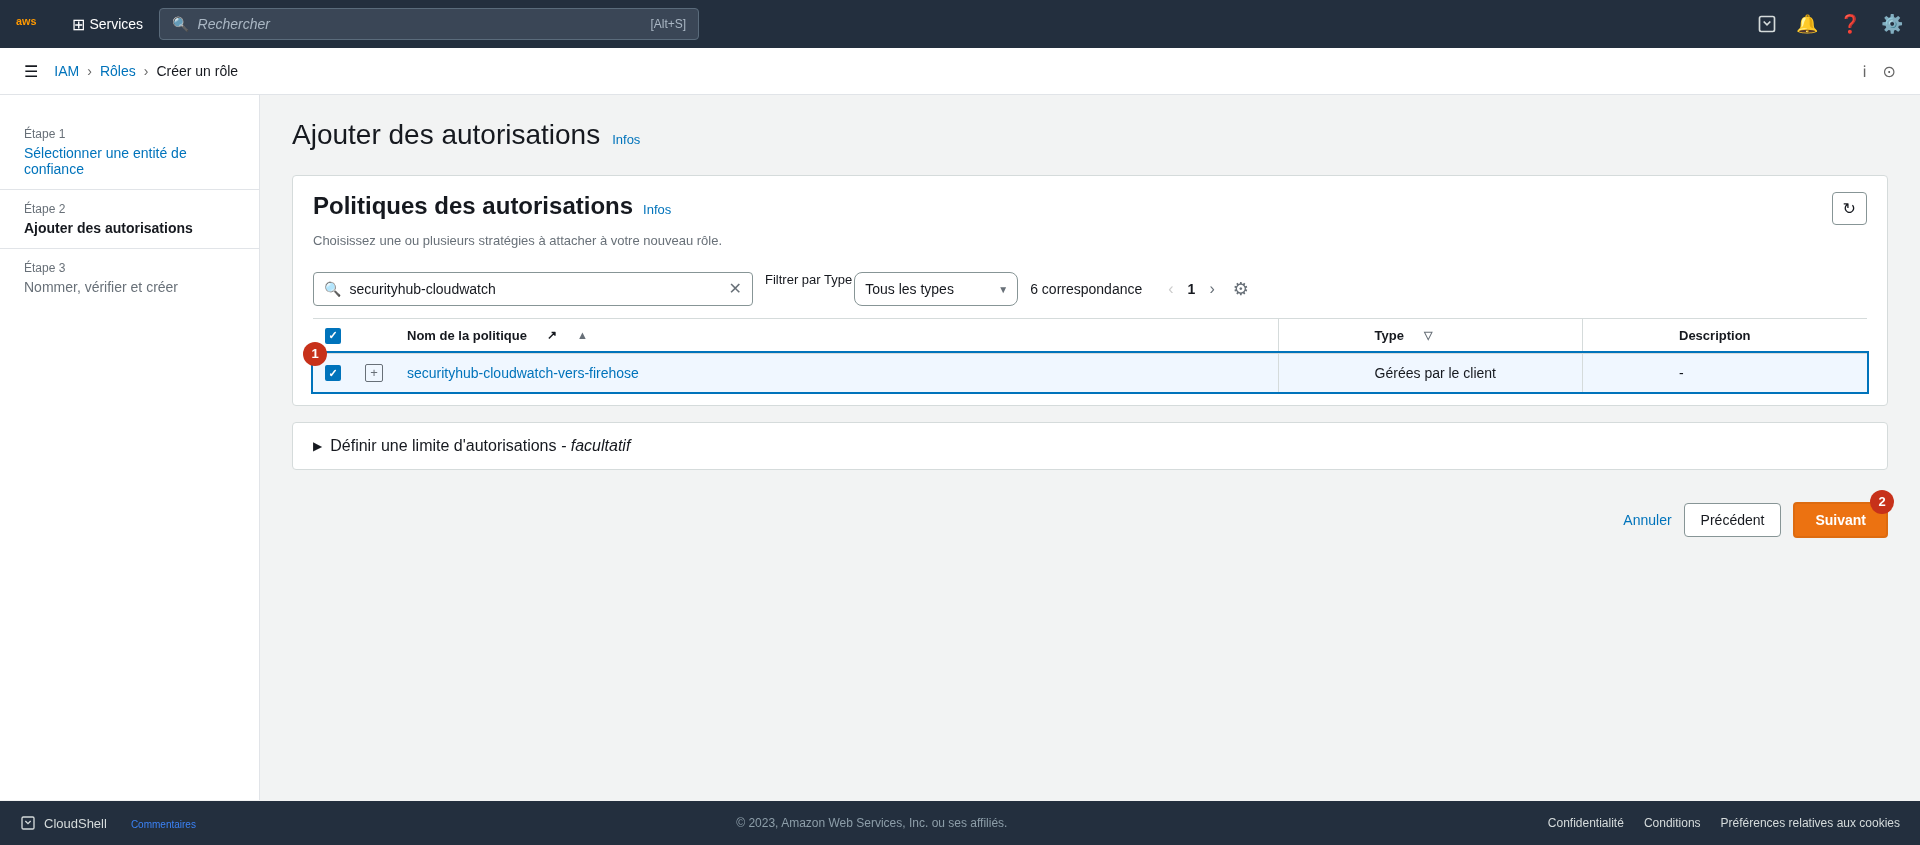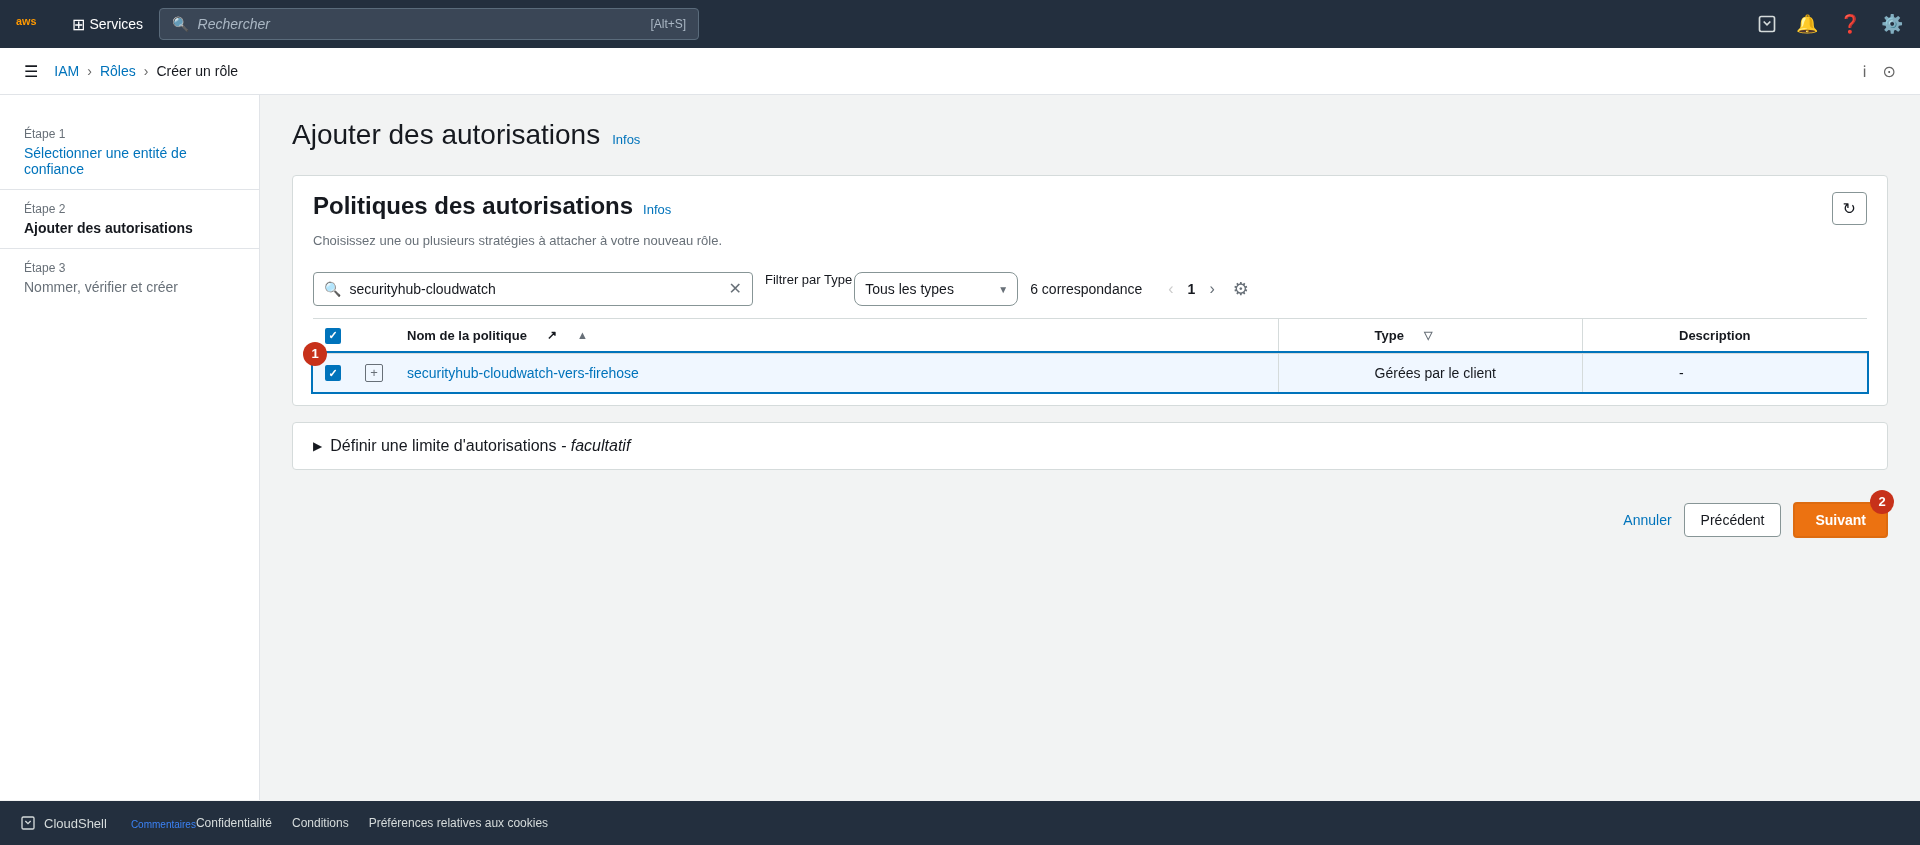--- a/index.html
+++ b/index.html
@@ -735,20 +735,21 @@
   <div class="bottom-bar-left">
     <svg width="16" height="16" viewBox="0 0 24 24" fill="none" stroke="currentColor" stroke-width="2">
         <rect x="3" y="3" width="18" height="18" rx="2"></rect>
         <polyline points="8 9 12 13 16 9"></polyline>
       </svg>
     <span>CloudShell</span>
   </div>
   <div style="margin-left:24px;">
     <span style="color:#3b82f6; font-size:10px; cursor:pointer;">Commentaires</span>
   </div>
+  <div class="bottom-bar-center">© 2023, Amazon Web Services, Inc. ou ses affiliés.</div>
   <div class="bottom-bar-right">
     <a class="bottom-bar-link">Confidentialité</a>
     <a class="bottom-bar-link">Conditions</a>
     <a class="bottom-bar-link">Préférences relatives aux cookies</a>
   </div>
 </div>
 
 <div style="position:fixed; top:0; left:0; pointer-events:none; z-index:200;">
 </div>
 

